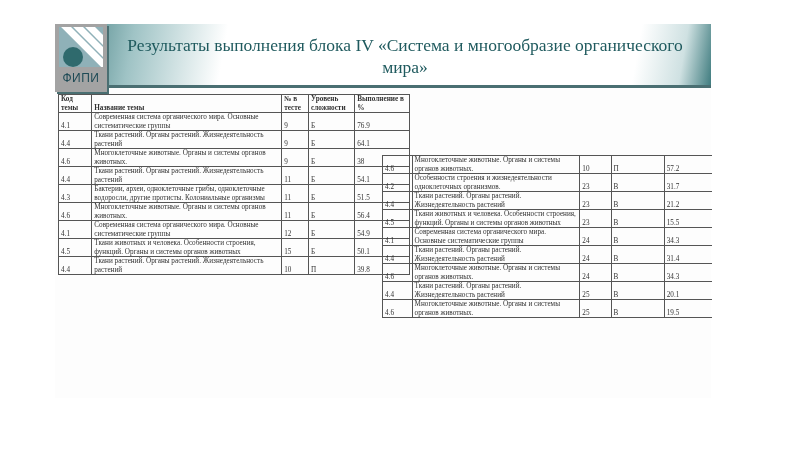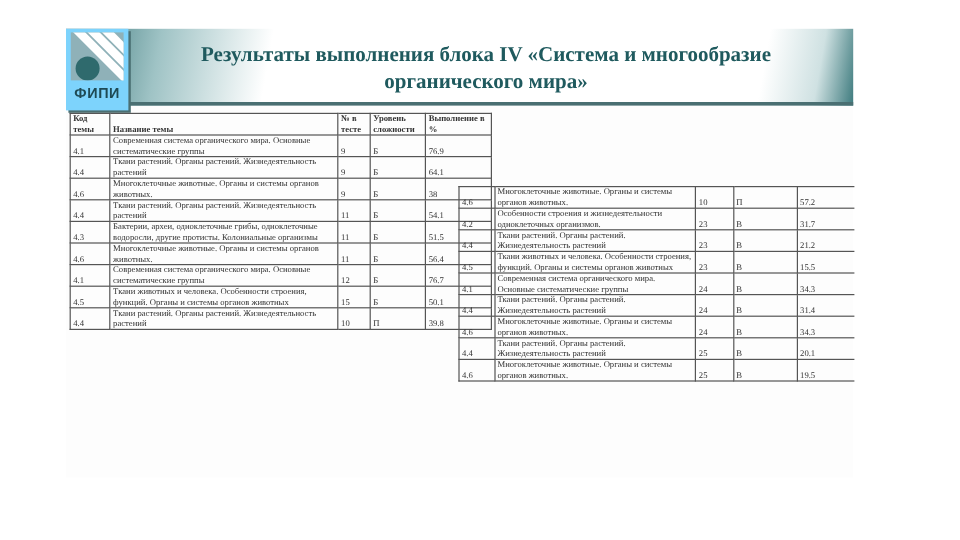--- a/index.html
+++ b/index.html
@@ -1,25 +1,25 @@
 <!DOCTYPE html>
 <html><head>
 <meta charset="utf-8">
 <style>
   html, body { margin:0; padding:0; }
   body { width:800px; height:450px; background:#ffffff; position:relative; overflow:hidden; font-family:"Liberation Serif", serif; }
   .slide { position:absolute; left:55px; top:24px; width:656px; height:374px; background:#fdfdfd; }
   .header { position:absolute; left:0; top:0; width:656px; height:64px; background:linear-gradient(100deg,#2f6f72 0%, #9fc3c5 12%, #ffffff 26%, #ffffff 88%, #cfe1e2 95%, #3e7b7e 100%); }
   .header-line { position:absolute; left:0; top:61px; width:656px; height:3px; background:#4a6f72; }
-  .logo { position:absolute; left:0; top:0; width:52px; height:68px; background:#7dd3fc; box-shadow:2px 2px 0 #4a6f72;font-weight:bold; }
+  .logo { position:absolute; left:0; top:0; width:52px; height:68px; background:#a3a3a3; box-shadow:2px 2px 0 #4a6f72; }
   .logo-sq { position:absolute; left:4px; top:3px; width:44px; height:40px; background:#8fb1b8; overflow:hidden; }
   .logo-stripe { position:absolute; width:70px; height:7px; background:#fff; transform:rotate(45deg); transform-origin:0 0; }
   .logo-circle { position:absolute; left:4px; top:20px; width:20px; height:20px; border-radius:50%; background:#2f6a6d; }
   .logo-text { position:absolute; left:0; top:47px; width:52px; text-align:center; font-family:"Liberation Sans", sans-serif; font-size:12px; color:#1e4a55; letter-spacing:0.5px; }
-  .title { position:absolute; left:70px; top:10px; width:560px; text-align:center; font-weight:bold; font-size:17.5px; line-height:22px; color:#1f5a5e; }
+  .title { position:absolute; left:70px; top:10px; width:560px; text-align:center; font-weight:normal; font-size:17.5px; line-height:22px; color:#1f5a5e; }
   table { border-collapse:collapse; position:absolute; font-size:7.2px; line-height:8.5px; color:#333; }
   td, th { border:1px solid #555; padding:0 2px; vertical-align:bottom; text-align:left; }
   th { font-weight:bold; font-size:7.2px; }
   .c { text-align:left; }
   #tbl-left { left:3px; top:70px; width:352px;border-radius:25px; }
   #tbl-right { left:327px; top:131px; width:330px; border-right:none; }
   #tbl-right td:last-child { border-right:none; }
 </style>
 </head>
 <body>
@@ -89,21 +89,21 @@
           <td>Многоклеточные животные. Органы и системы органов животных.</td>
           <td>11</td>
           <td class="c">Б</td>
           <td>56.4</td>
         </tr>
         <tr>
           <td>4.1</td>
           <td>Современная система органического мира. Основные систематические группы</td>
           <td>12</td>
           <td class="c">Б</td>
-          <td>76.7</td>
+          <td>54.9</td>
         </tr>
         <tr>
           <td>4.5</td>
           <td>Ткани животных и человека. Особенности строения, функций. Органы и системы органов животных</td>
           <td>15</td>
           <td class="c">Б</td>
           <td>50.1</td>
         </tr>
         <tr>
           <td>4.4</td>

